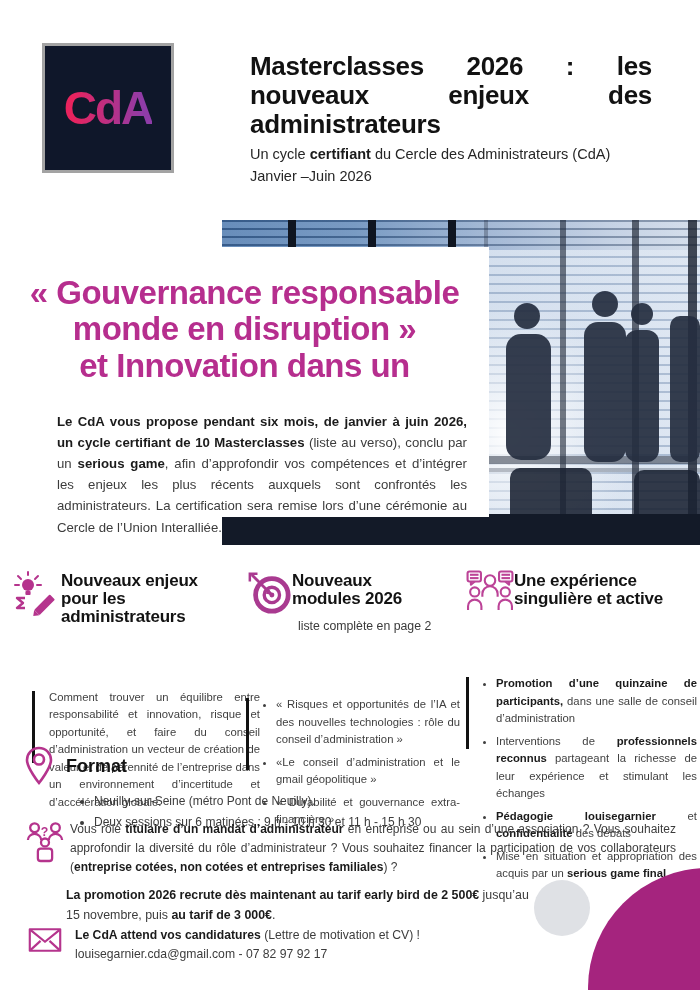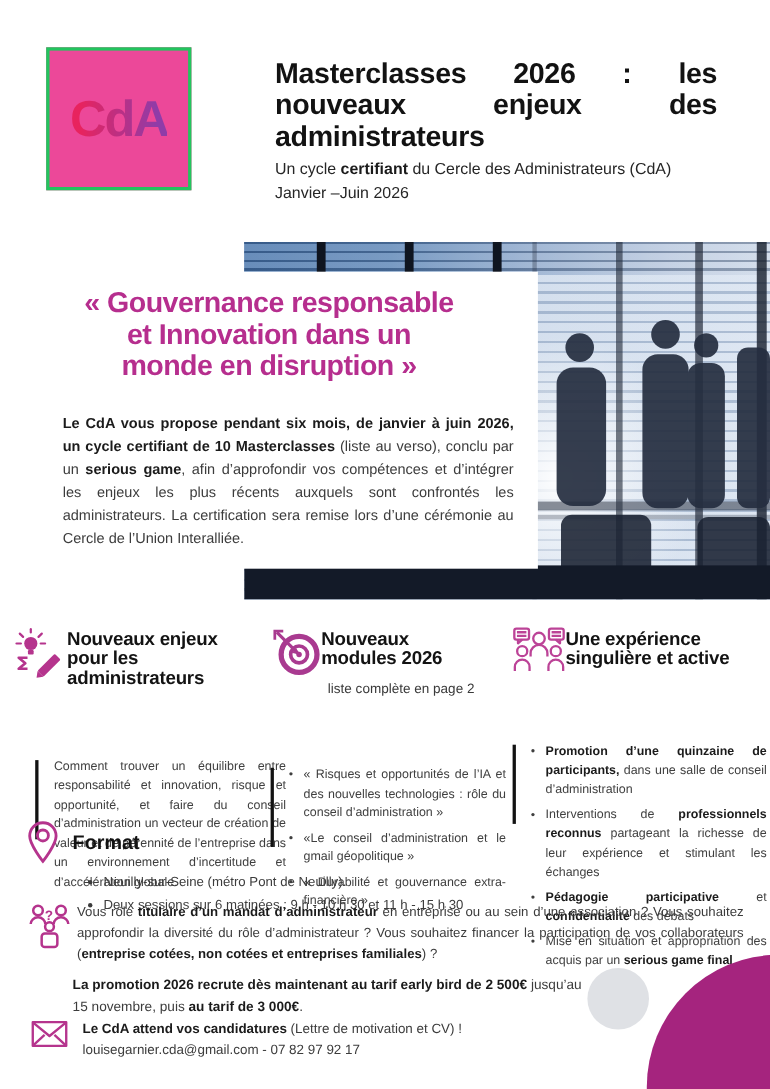--- a/index.html
+++ b/index.html
@@ -1,22 +1,22 @@
 <!DOCTYPE html>
 <html><head>
 <meta charset="utf-8">
 <style>
   html,body{margin:0;padding:0;background:#888;}
   .page{
     position:relative;width:700px;height:990px;margin:0 auto;background:#ffffff;
     overflow:hidden;font-family:"Liberation Sans",sans-serif;color:#3f3f3f;
   }
   
-  .logo-box{position:absolute;left:42px;top:43px;width:126px;height:124px;border:3px solid #22c55e;
-    display:flex;align-items:center;justify-content:center;background:#ec4899;}
+  .logo-box{position:absolute;left:42px;top:43px;width:126px;height:124px;border:3px solid #a3a3a3;
+    display:flex;align-items:center;justify-content:center;background:#0f172a;}
   .logo-text{font-size:46px;font-weight:800;letter-spacing:-2px;
     background:linear-gradient(90deg,#e8235e 10%,#8f3ca8 90%);
     -webkit-background-clip:text;background-clip:text;color:transparent;}
   .title-block{position:absolute;left:250px;top:52px;width:402px;}
   .title-line{font-size:26px;font-weight:800;line-height:1.12;color:#121212;
     text-align:justify;text-align-last:justify;letter-spacing:-0.3px;}
   .title-line.last{text-align-last:left;}
   .subtitle{font-size:14.5px;color:#262626;line-height:1.3;margin-top:3px;}
   .subtitle.first{margin-top:6px;}
   .b{font-weight:700;color:#1b1b1b;}
@@ -25,21 +25,21 @@
     background:
       radial-gradient(circle at 60% 66%, rgba(255,255,255,.96) 0%, rgba(255,255,255,.55) 13%, rgba(255,255,255,0) 36%),
       repeating-linear-gradient(180deg, rgba(96,124,162,.38) 0px, rgba(96,124,162,.38) 2px, rgba(226,234,244,.28) 2px, rgba(226,234,244,.28) 9px),
       linear-gradient(90deg,#b7c8de 0%,#ccd9ea 45%,#dde6f2 100%);}
   .hero-top-band{position:absolute;top:0;left:0;right:0;height:30px;
     background:
       repeating-linear-gradient(180deg, rgba(25,45,75,.35) 0 2px, rgba(255,255,255,.18) 2px 8px),
       linear-gradient(90deg,#4774ab 0%,#5c85b6 28%,#8fa9cc 55%,#bac9df 82%,#ccd8e8 100%);}
   .hero-photo svg{position:absolute;inset:0;width:100%;height:100%;}
   .quote-box{position:absolute;left:0;top:247px;width:489px;height:270px;background:#ffffff;}
-  .quote{margin-top:14px;text-align:center;font-size:26px;font-weight:800;line-height:1.1;
+  .quote{margin-top:28px;text-align:center;font-size:33px;font-weight:800;line-height:1.1;
     color:#b62e8e;letter-spacing:-0.5px;}
   .intro{margin:27px 22px 0 57px;font-size:13.2px;line-height:1.6;text-align:justify;color:#3c3c3c;}
   
   .col{position:absolute;top:570px;}
   .col1{left:13px;width:228px;}
   .col2{left:246px;width:214px;}
   .col3{left:466px;width:231px;}
   .col-head{display:flex;gap:0;align-items:flex-start;}
   .col-icon{flex:0 0 auto;}
   .col h3{margin:2px 0 0 0;font-size:17px;font-weight:800;line-height:1.05;color:#131313;letter-spacing:-0.2px;}
@@ -111,22 +111,22 @@
         <rect x="288" y="248" width="82" height="56" rx="10"></rect>
         <rect x="412" y="250" width="66" height="54" rx="10"></rect>
       </g>
       <rect x="0" y="294" width="478" height="31" fill="#131a28"></rect>
     </svg>
   </div>
 
   <div class="quote-box">
     <div class="quote">
       <div>« Gouvernance responsable</div>
+      <div>monde en disruption »</div>
       <div>et Innovation dans un</div>
-      <div>monde en disruption »</div>
     </div>
     <p class="intro"><span class="b">Le CdA vous propose pendant six mois, de janvier à juin 2026, un cycle certifiant de 10 Masterclasses</span><span> (liste au verso), conclu par un </span><span class="b">serious game</span><span>, afin d’approfondir vos compétences et d’intégrer les enjeux les plus récents auxquels sont confrontés les administrateurs. La certification sera remise lors d’une cérémonie au Cercle de l’Union Interalliée.</span></p>
   </div>
 
   <section class="col col1">
     <div class="col-head">
       <span class="icon col-icon">
         <svg width="48" height="50" viewBox="0 0 48 50">
           <g stroke="#b5348d" stroke-width="2" stroke-linecap="round">
             <line x1="15" y1="2" x2="15" y2="5"></line>
@@ -204,21 +204,21 @@
       </span>
       <h3>
         <div>Une expérience</div>
         <div>singulière et active</div>
       </h3>
     </div>
     <div class="col-body bar">
       <ul>
         <li><span class="b">Promotion d’une quinzaine de participants,</span><span> dans une salle de conseil d’administration</span></li>
         <li><span>Interventions de </span><span class="b">professionnels reconnus</span><span> partageant la richesse de leur expérience et stimulant les échanges</span></li>
-        <li><span class="b">Pédagogie participative</span><span> et </span><span class="b">confidentialité</span><span> des débats</span></li>
+        <li><span class="b">Pédagogie louisegarnier</span><span> et </span><span class="b">confidentialité</span><span> des débats</span></li>
         <li><span>Mise en situation et appropriation des acquis par un </span><span class="b">serious game final</span></li>
       </ul>
     </div>
   </section>
 
   <section class="format">
     <div class="format-head">
       <span class="icon">
         <svg width="30" height="40" viewBox="0 0 30 40">
           <path d="M15 2 C8 2 3 7.5 3 14 C3 22 15 37 15 37 C15 37 27 22 27 14 C27 7.5 22 2 15 2 Z" fill="none" stroke="#b5348d" stroke-width="2.6"></path>

